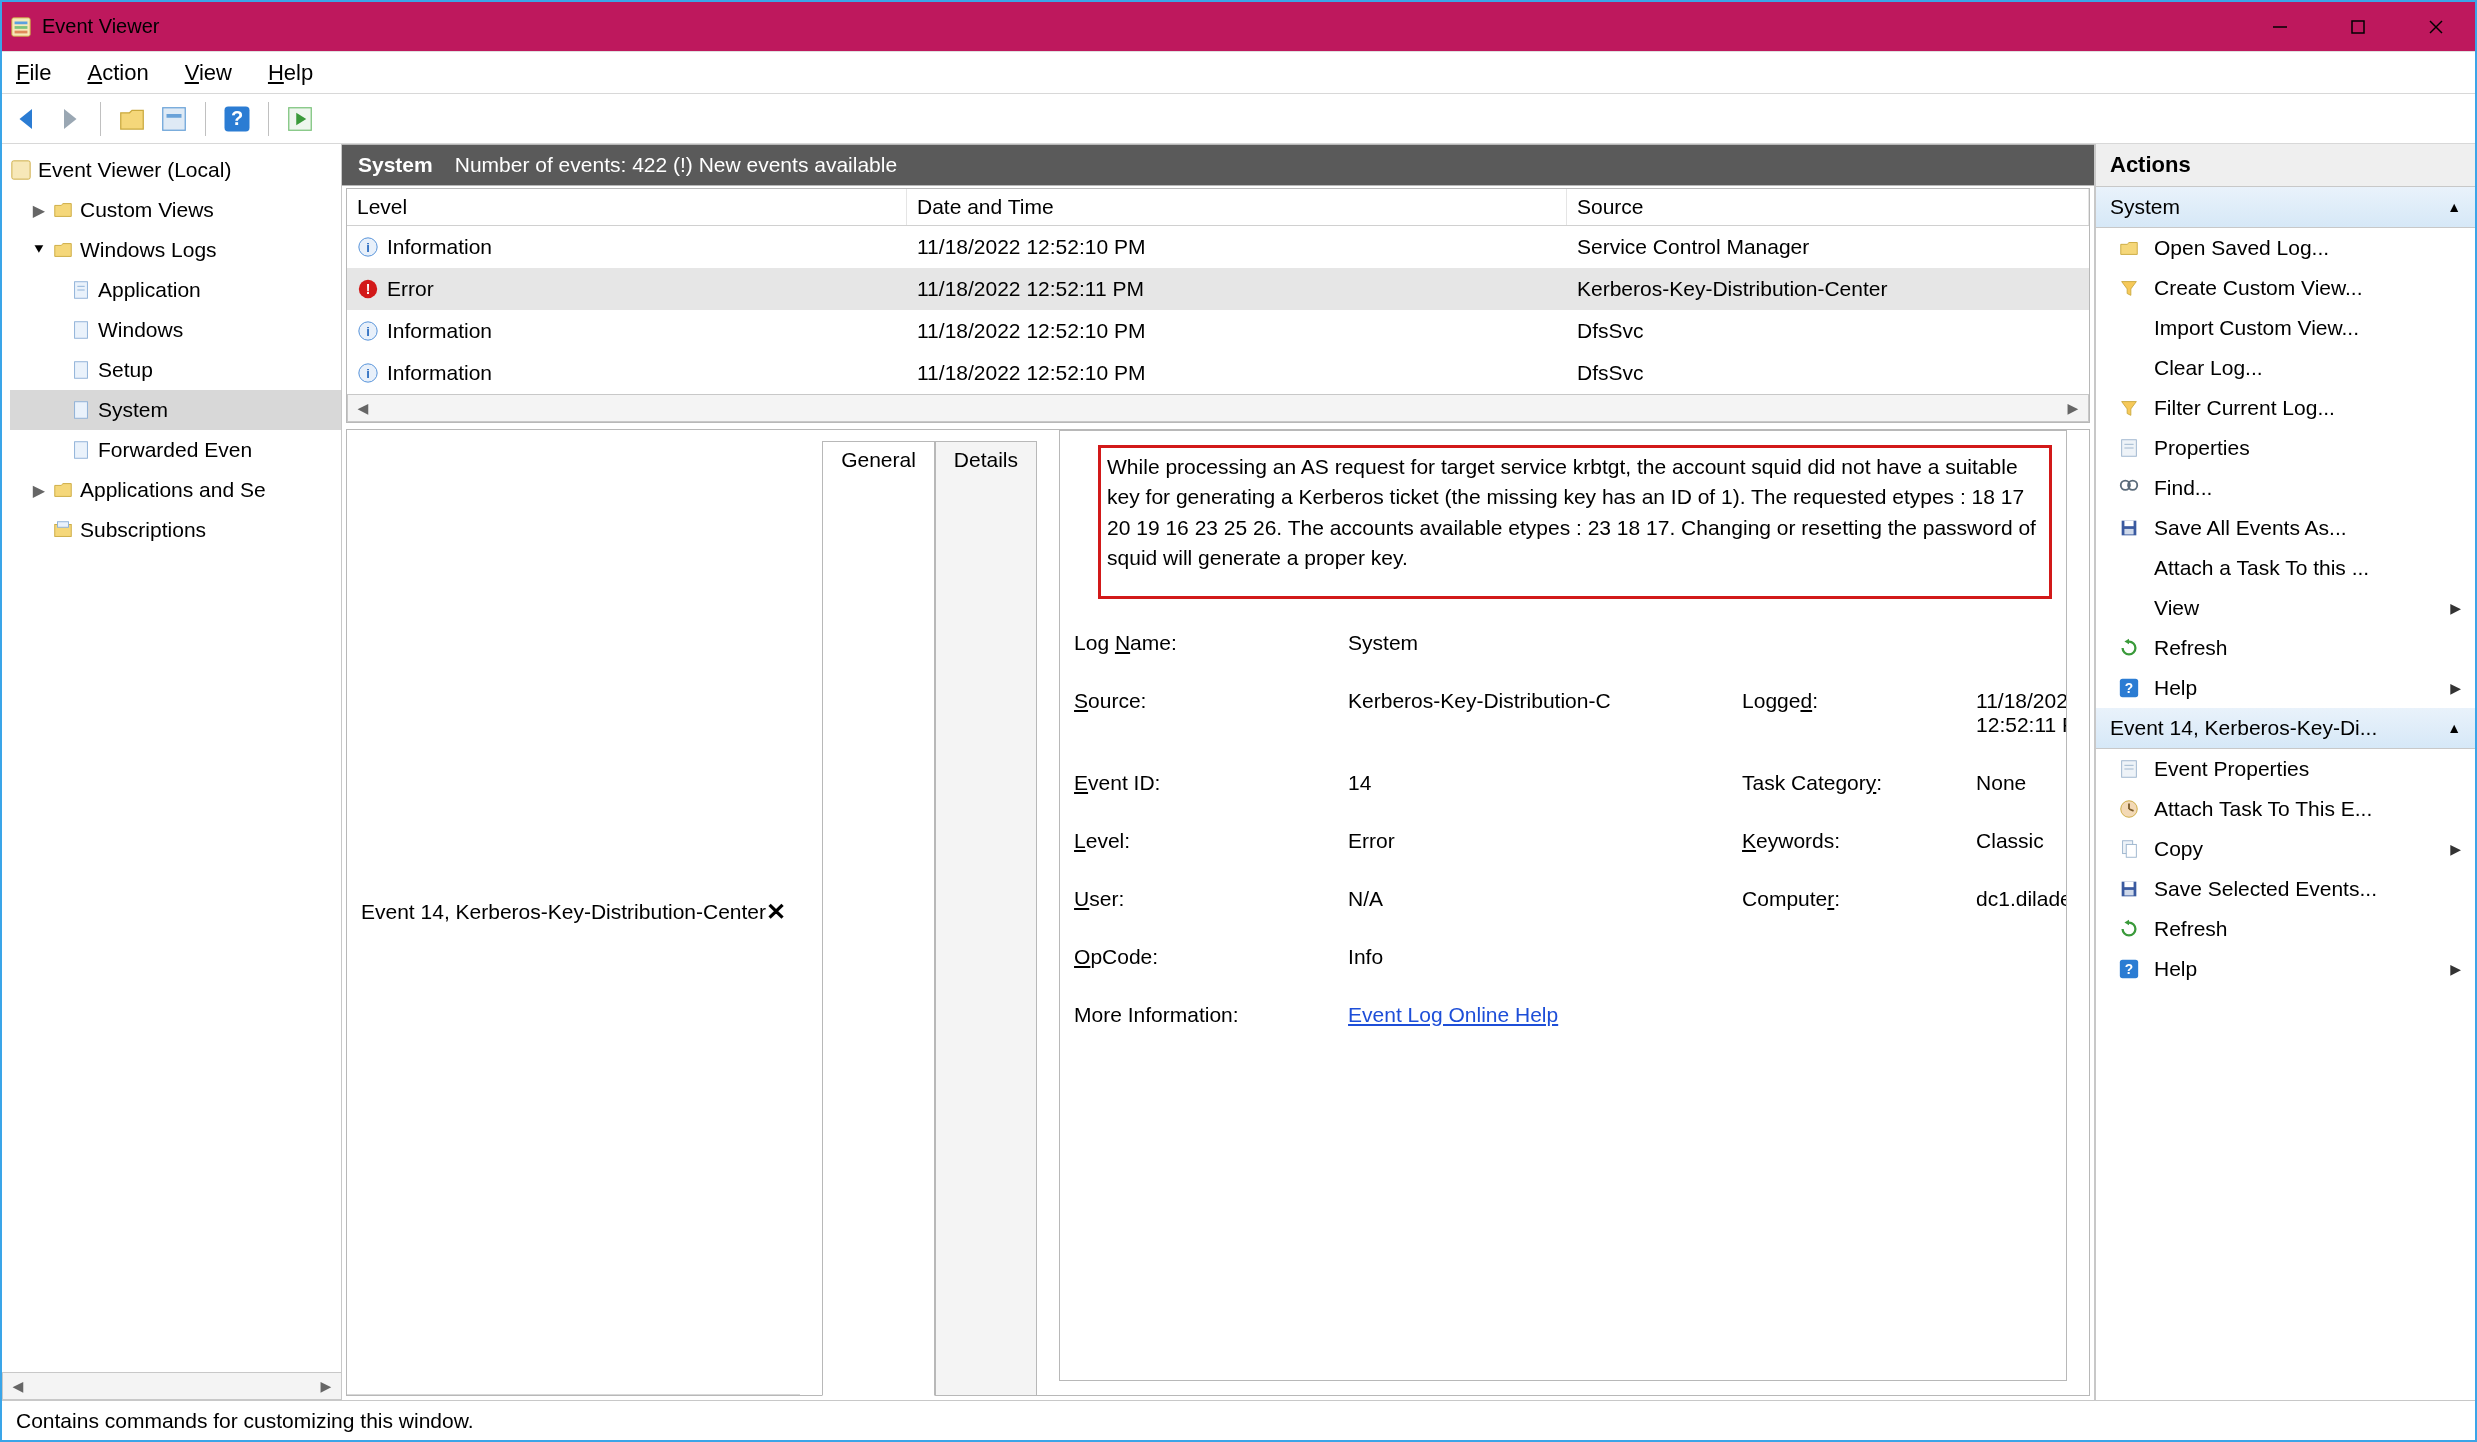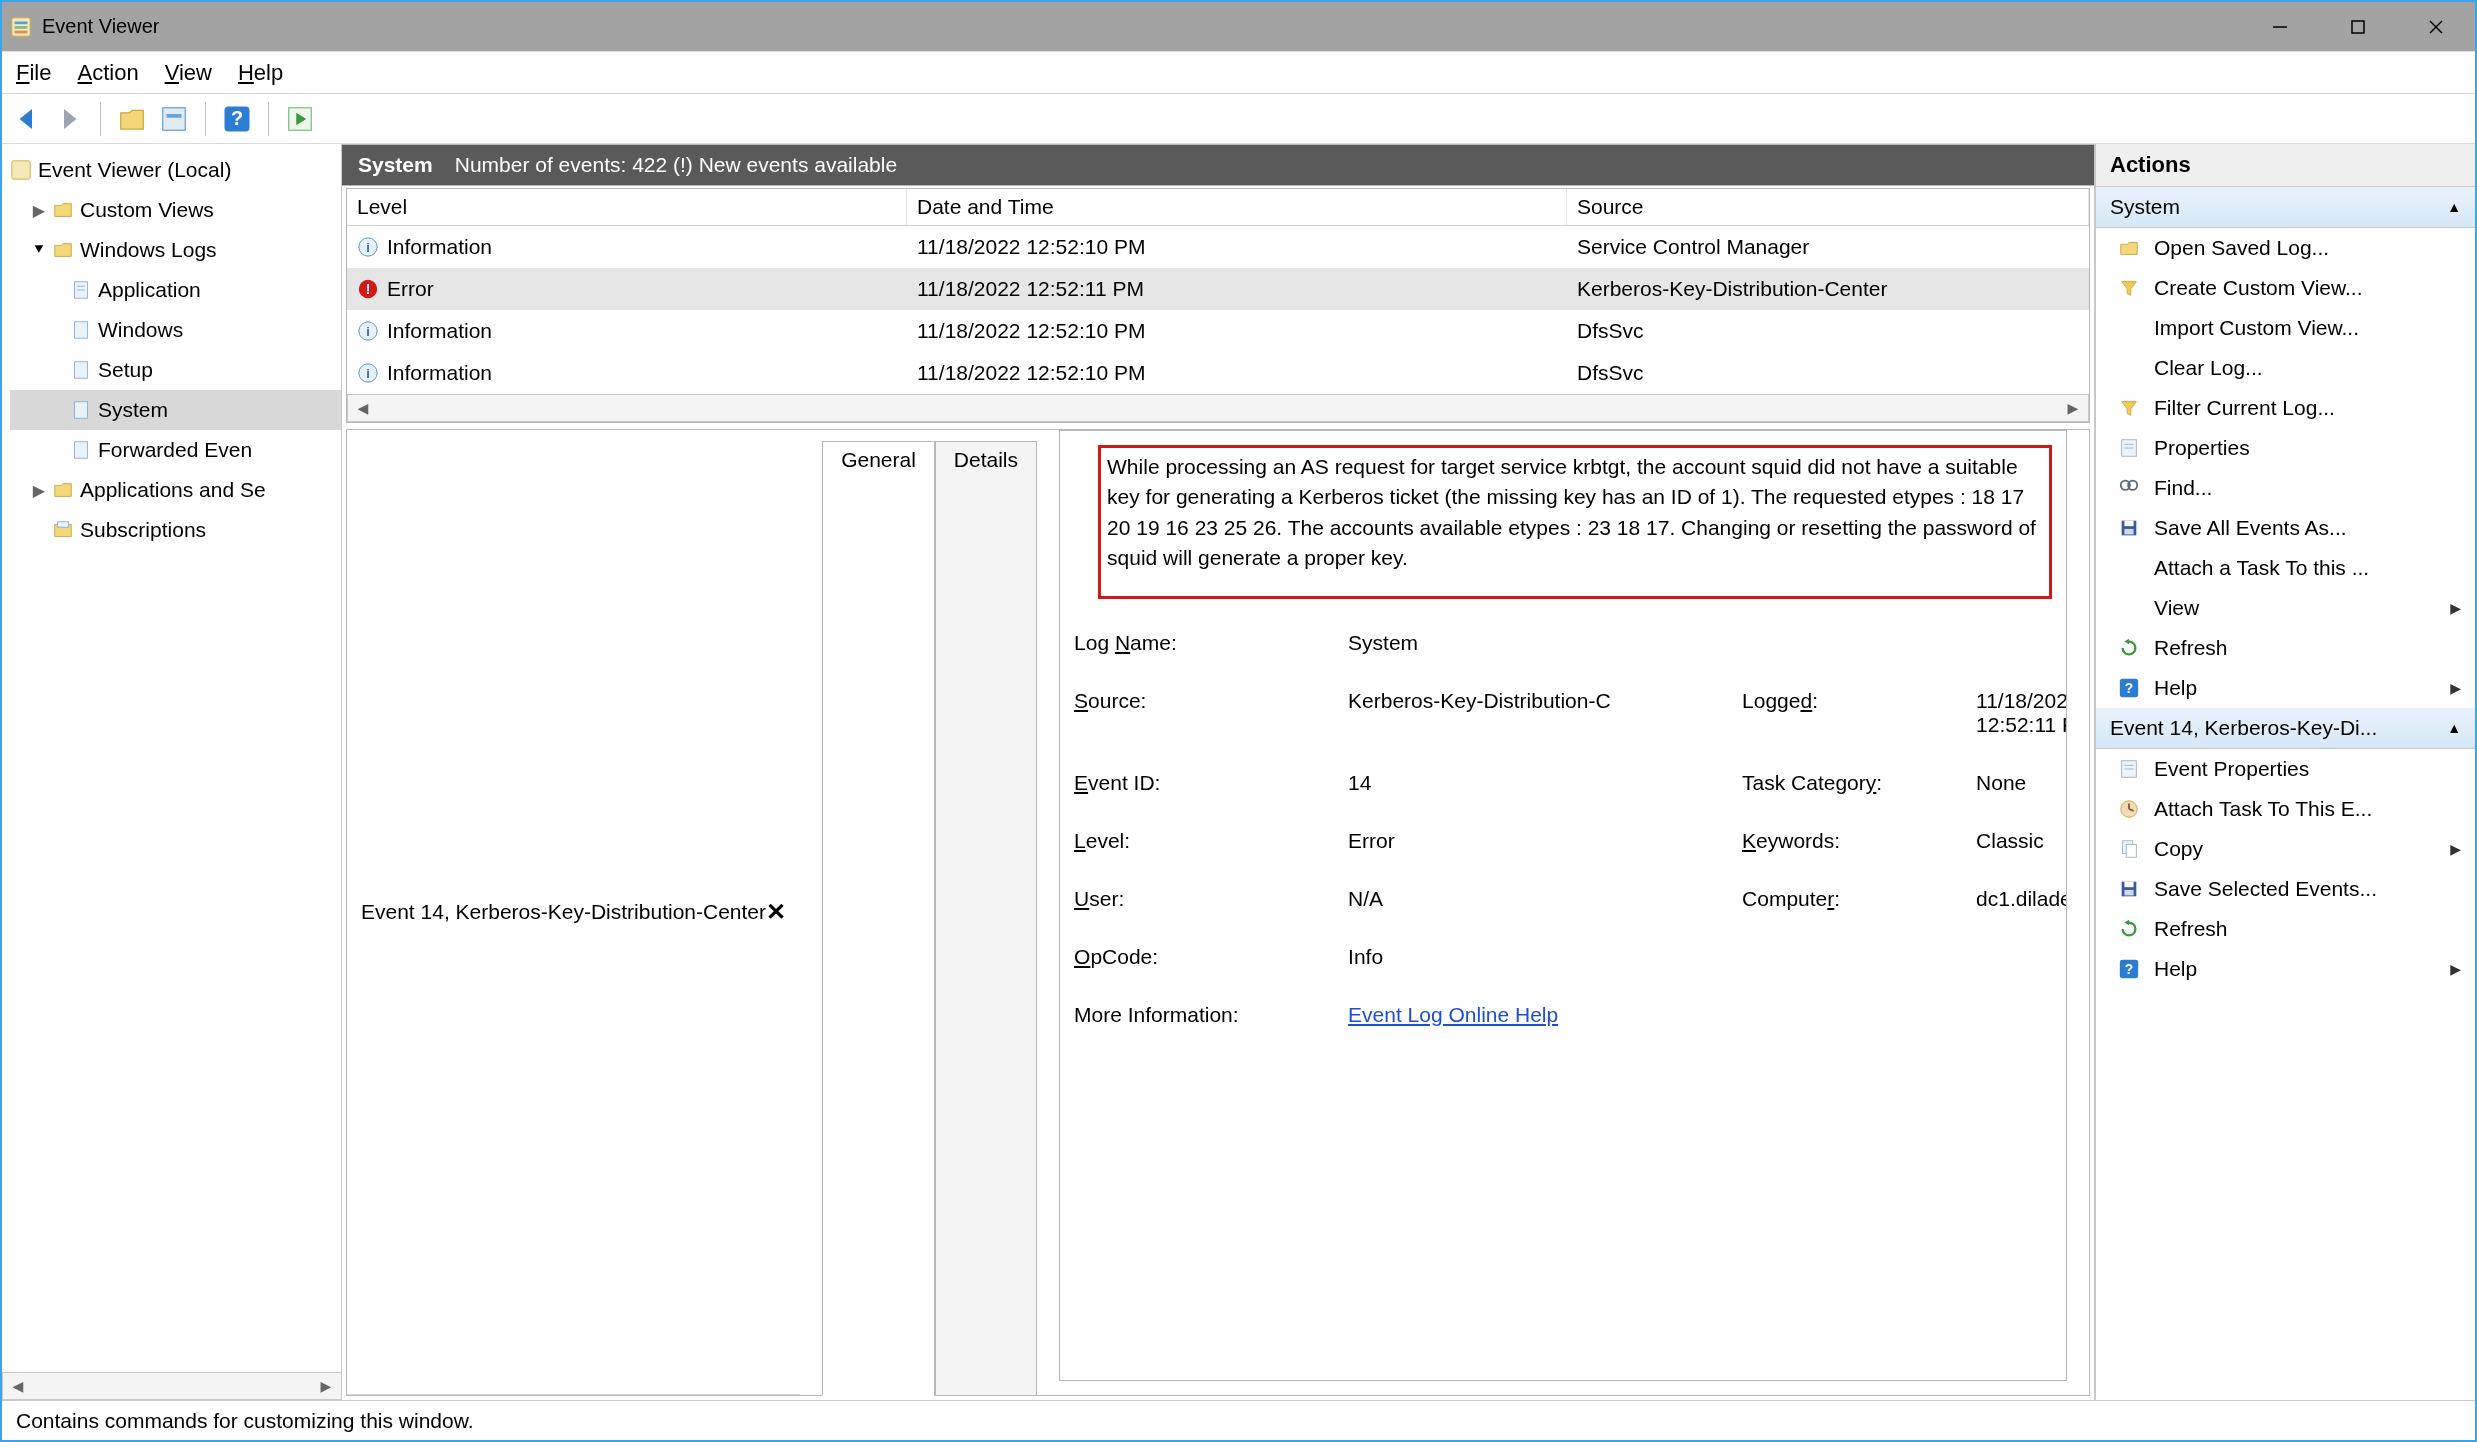--- a/index.html
+++ b/index.html
@@ -2,29 +2,29 @@
 <html><head>
 <meta charset="utf-8">
 <style>
 * { box-sizing: border-box; margin: 0; padding: 0; font-family: "Segoe UI", Tahoma, sans-serif; }
 html, body { width: 100%; height: 100%; overflow: hidden; }
 body { background: #fff; font-size: 20px; color: #000; }
 
 .window { display: flex; flex-direction: column; width: 2477px; height: 1442px; border: 2px solid #3aa5e8; }
 
 
-.titlebar { display: flex; align-items: center; height: 50px; padding: 0 0 0 8px; background: #a3a3a3; border-bottom: 1px solid #e0e0e0; }
+.titlebar { display: flex; align-items: center; height: 50px; padding: 0 0 0 8px; background: #be185d; border-bottom: 1px solid #e0e0e0; }
 .titlebar .app-icon { width: 22px; height: 22px; margin-right: 10px; }
 .titlebar .title { font-size: 20px; flex: 1; }
 .win-controls { display: flex; height: 100%; }
 .win-btn { width: 78px; display: flex; align-items: center; justify-content: center; user-select: none; }
 .win-btn svg { width: 18px; height: 18px; }
 
 
-.menubar { display: flex; align-items: center; height: 42px; padding: 0 14px; gap: 26px; border-bottom: 1px solid #d8d8d8; font-size: 22px; }
+.menubar { display: flex; align-items: center; height: 42px; padding: 0 14px; gap: 36px; border-bottom: 1px solid #d8d8d8; font-size: 22px; }
 .menubar .mitem .ul { text-decoration: underline; }
 
 
 .toolbar { display: flex; align-items: center; height: 50px; padding: 0 10px; gap: 12px; border-bottom: 1px solid #d8d8d8; }
 .toolbar .sep { width: 1px; height: 34px; background: #c0c0c0; margin: 0 4px; }
 .tb-btn { width: 30px; height: 30px; display:flex; align-items:center; justify-content:center; }
 
 
 .body { flex: 1; display: flex; min-height: 0; }
 

